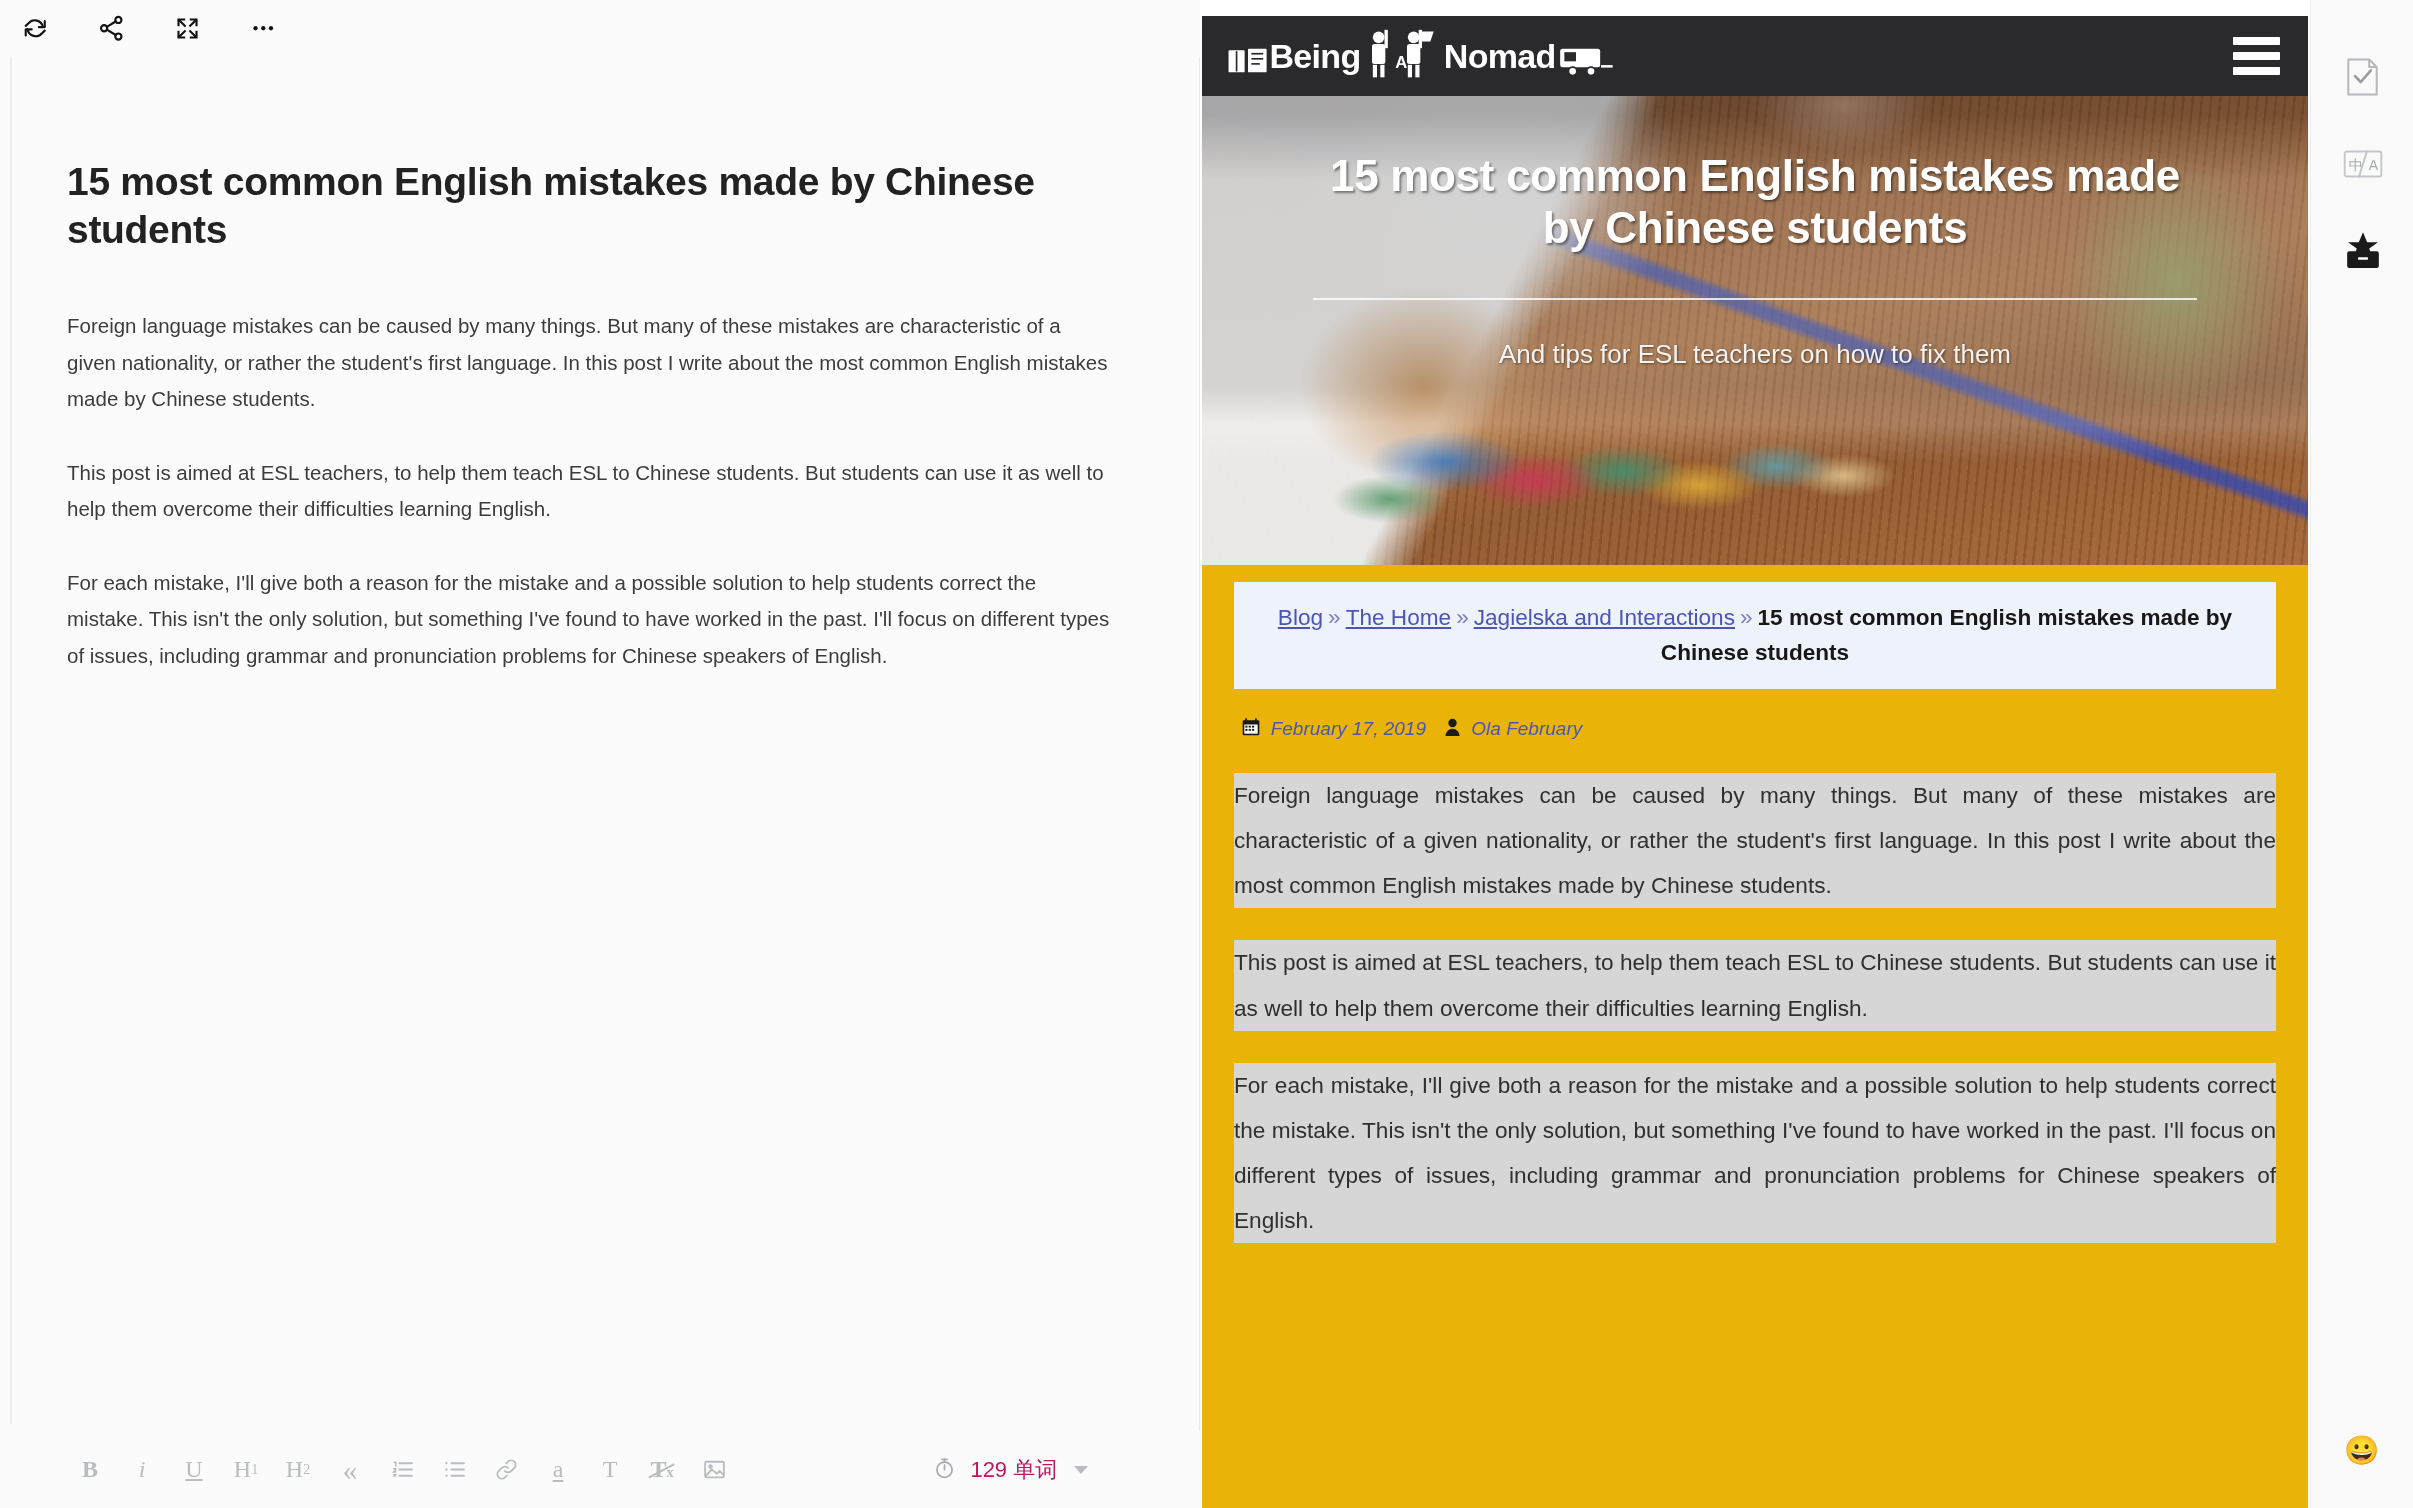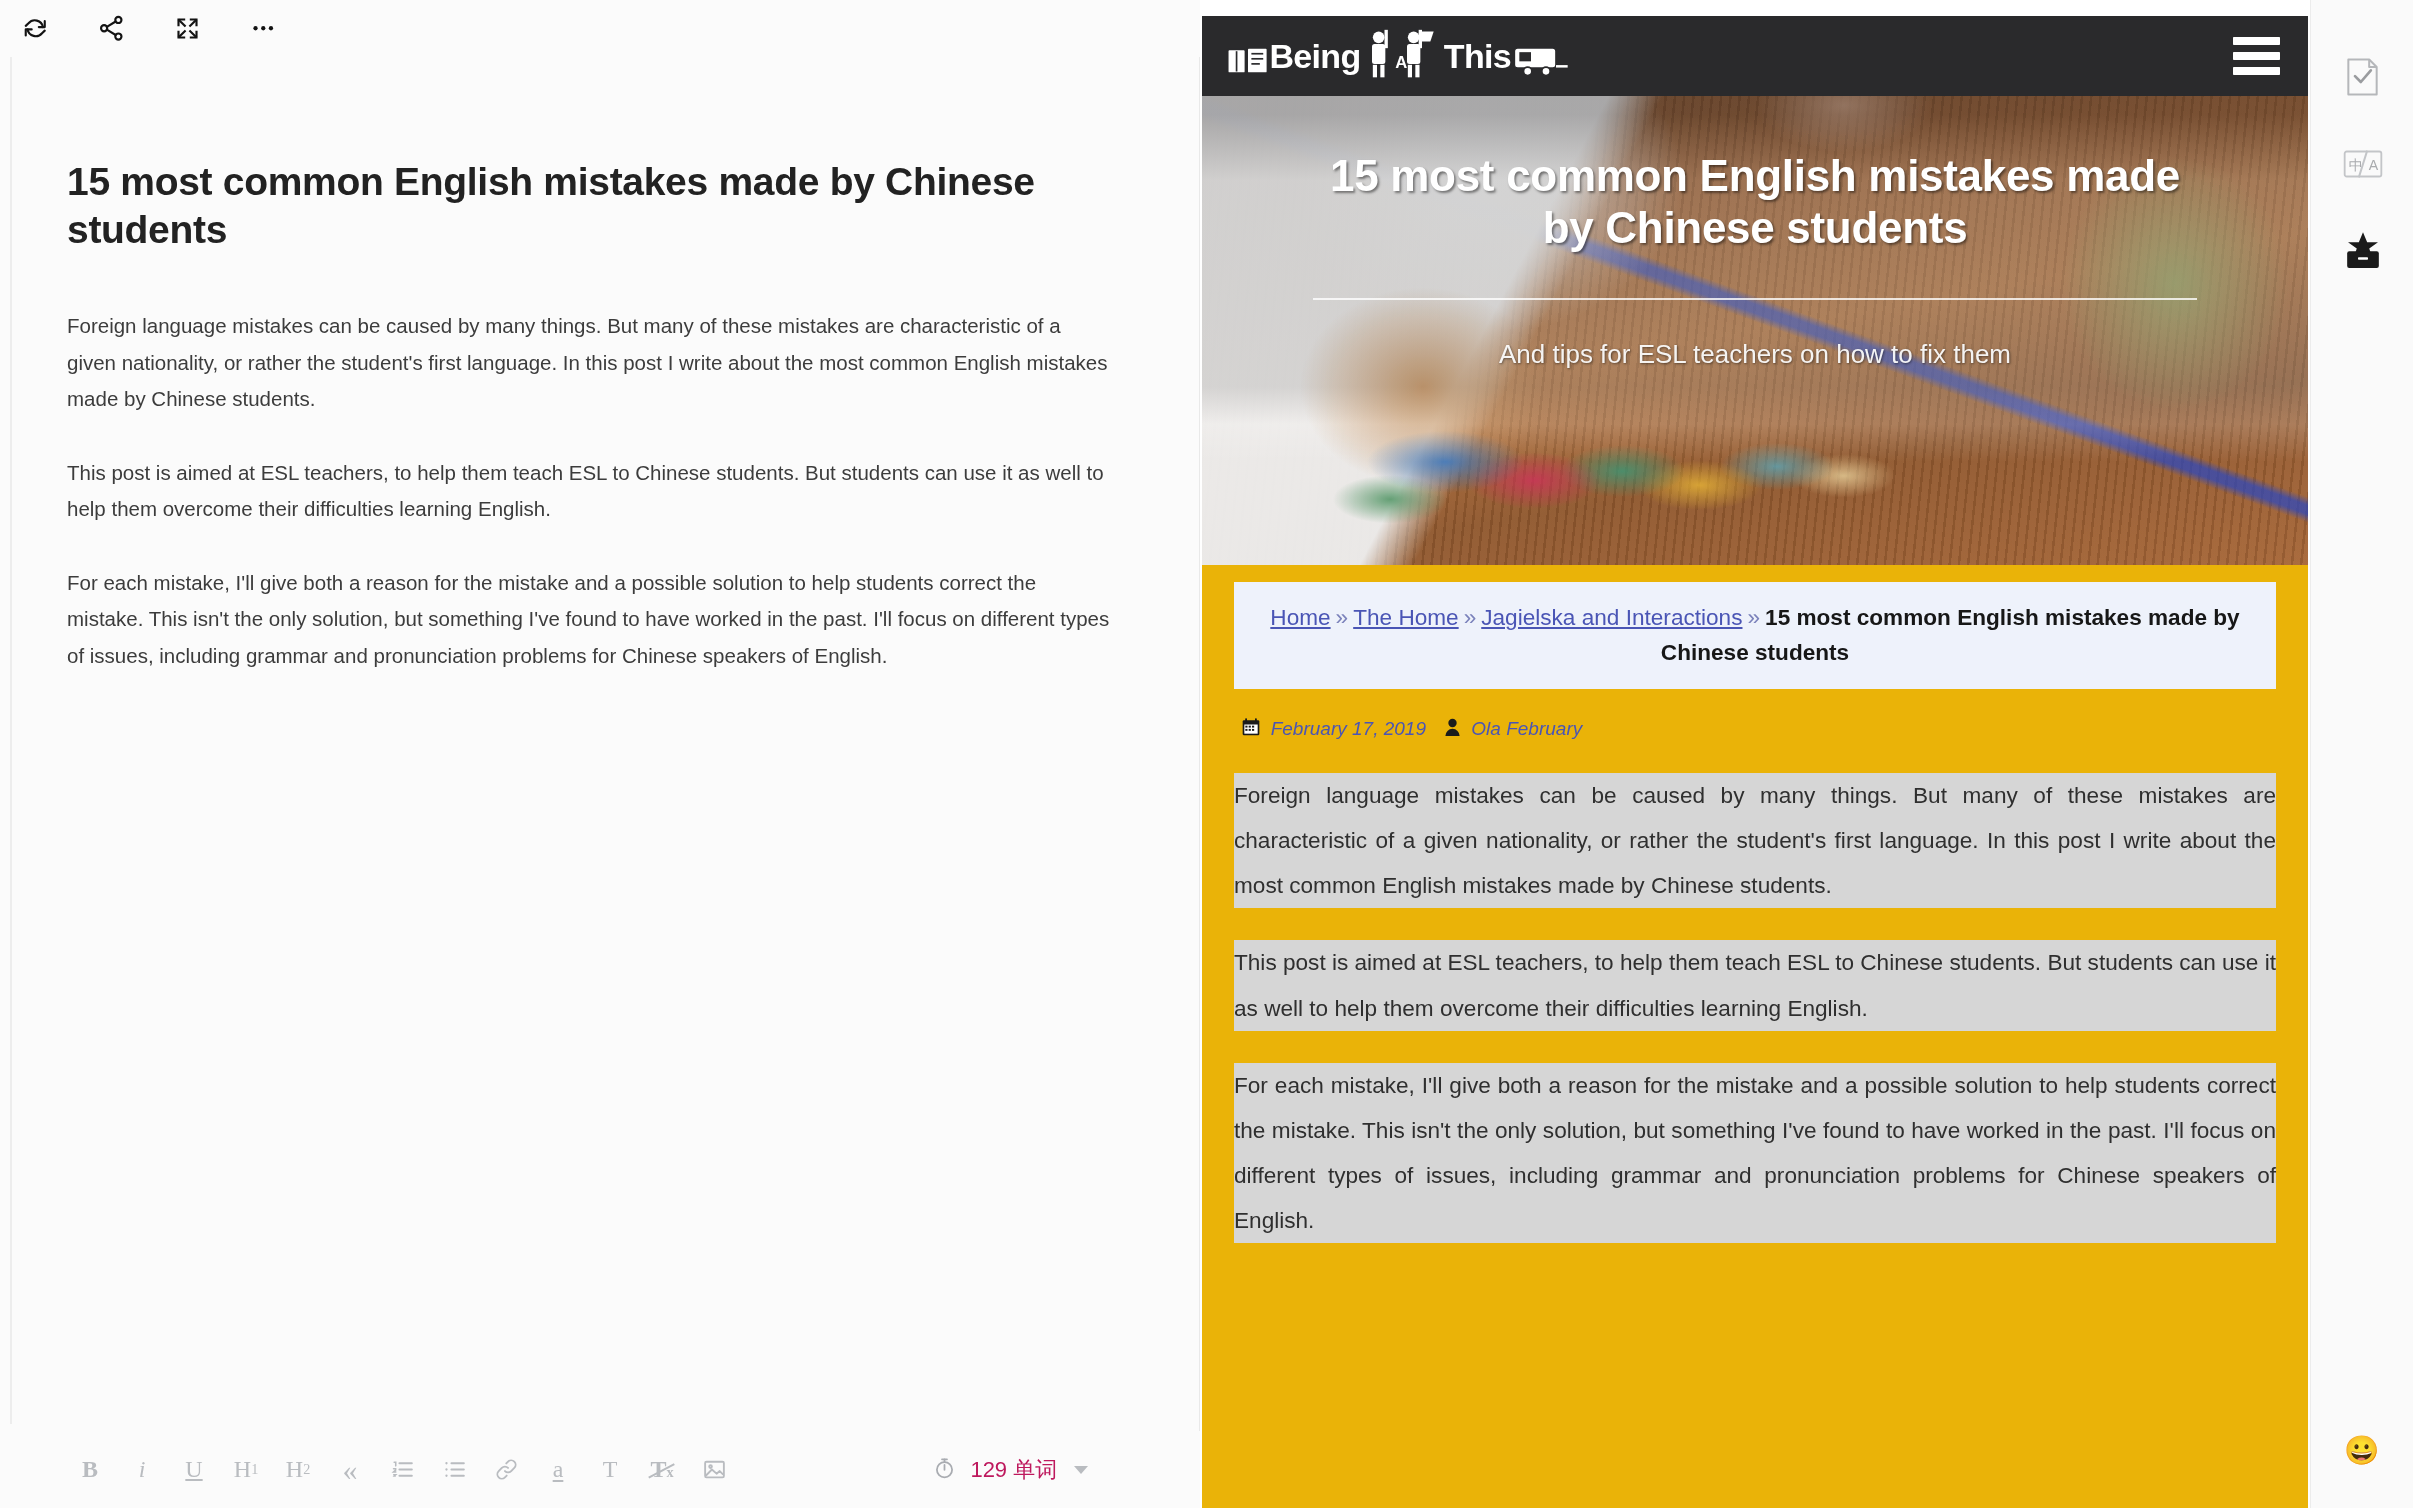--- a/index.html
+++ b/index.html
@@ -430,21 +430,21 @@
             <rect x="27" y="2" width="4" height="22" fill="#fff"></rect>
             <circle cx="62" cy="11" r="7" fill="#fff"></circle>
             <rect x="54" y="19" width="16" height="24" rx="3" fill="#fff"></rect>
             <rect x="55" y="44" width="5" height="15" fill="#fff"></rect>
             <rect x="64" y="44" width="5" height="15" fill="#fff"></rect>
             <path d="M70 4 L86 4 L82 16 L70 16 Z" fill="#fff"></path>
             <rect x="68" y="2" width="4" height="22" fill="#fff"></rect>
             <text x="40" y="48" font-size="20" font-family="Liberation Sans, sans-serif" font-weight="700" fill="#fff">A</text>
           </svg>
         </span>
-        <span class="logo-text">This</span>
+        <span class="logo-text">Nomad</span>
         <span class="logo-glyph">
           <svg width="60" height="39" viewBox="0 0 72 46">
             <rect x="4" y="8" width="50" height="24" rx="4" fill="#fff" stroke="#2a2a2c" stroke-width="2"></rect>
             <rect x="10" y="13" width="14" height="11" fill="#2a2a2c"></rect>
             <line x1="54" y1="30" x2="68" y2="30" stroke="#fff" stroke-width="3"></line>
             <circle cx="20" cy="36" r="5" fill="#fff" stroke="#2a2a2c" stroke-width="2"></circle>
             <circle cx="42" cy="36" r="5" fill="#fff" stroke="#2a2a2c" stroke-width="2"></circle>
           </svg>
         </span>
       </div>
@@ -460,21 +460,21 @@
       <div id="hero-overlay">
         <div id="hero-title">15 most common English mistakes made by Chinese students</div>
         <div id="hero-divider"></div>
         <div id="hero-subtitle">And tips for ESL teachers on how to fix them</div>
       </div>
     </div>
 
     <div id="preview-content">
 
       <div id="breadcrumb">
-        <a class="bc-link" href="#">Home</a><span class="bc-sep">»</span><a class="bc-link" href="#">The Home</a><span class="bc-sep">»</span><a class="bc-link" href="#">Jagielska and Interactions</a><span class="bc-sep">»</span><span class="bc-current">15 most common English mistakes made by Chinese students</span>
+        <a class="bc-link" href="#">Blog</a><span class="bc-sep">»</span><a class="bc-link" href="#">The Home</a><span class="bc-sep">»</span><a class="bc-link" href="#">Jagielska and Interactions</a><span class="bc-sep">»</span><span class="bc-current">15 most common English mistakes made by Chinese students</span>
       </div>
 
       <div id="post-meta">
         <span class="meta-icon">
           <svg width="20" height="20" viewBox="0 0 24 24" fill="#1b1b1b">
             <rect x="2" y="4" width="20" height="18" rx="1.5"></rect>
             <rect x="4" y="9" width="16" height="11" fill="#fff"></rect>
             <rect x="5.2" y="10.4" width="2.6" height="2.3" fill="#1b1b1b"></rect>
             <rect x="9.2" y="10.4" width="2.6" height="2.3" fill="#1b1b1b"></rect>
             <rect x="13.2" y="10.4" width="2.6" height="2.3" fill="#1b1b1b"></rect>

